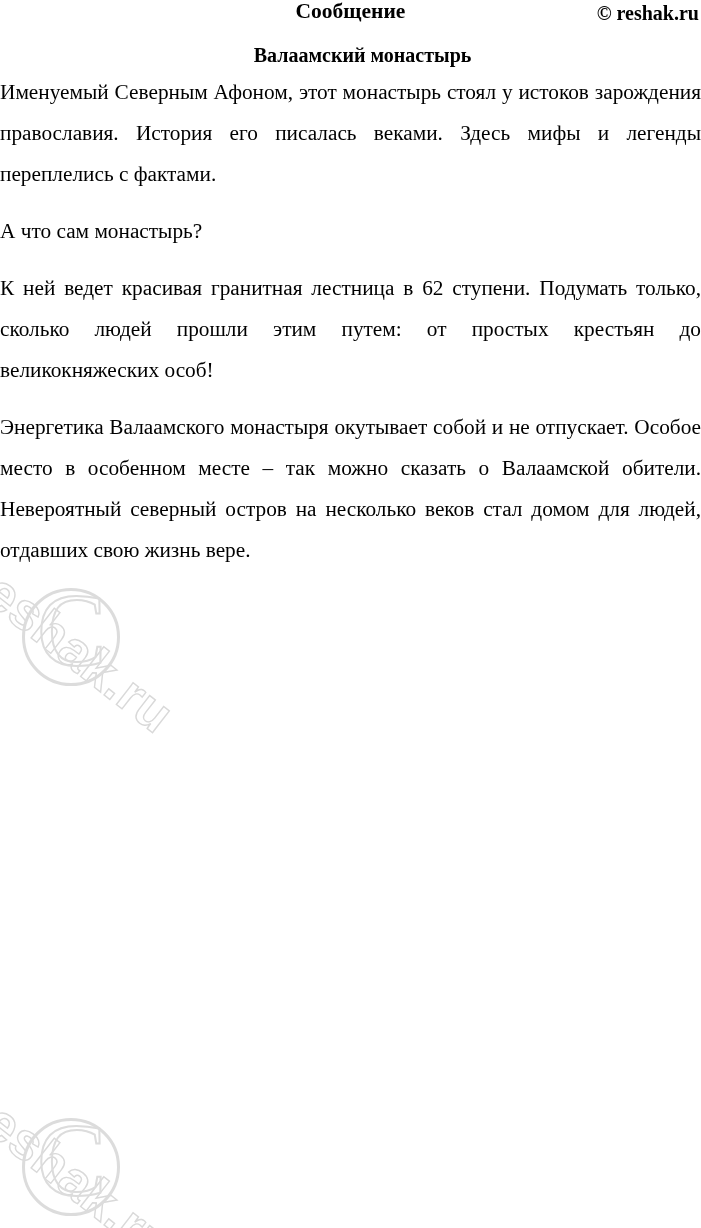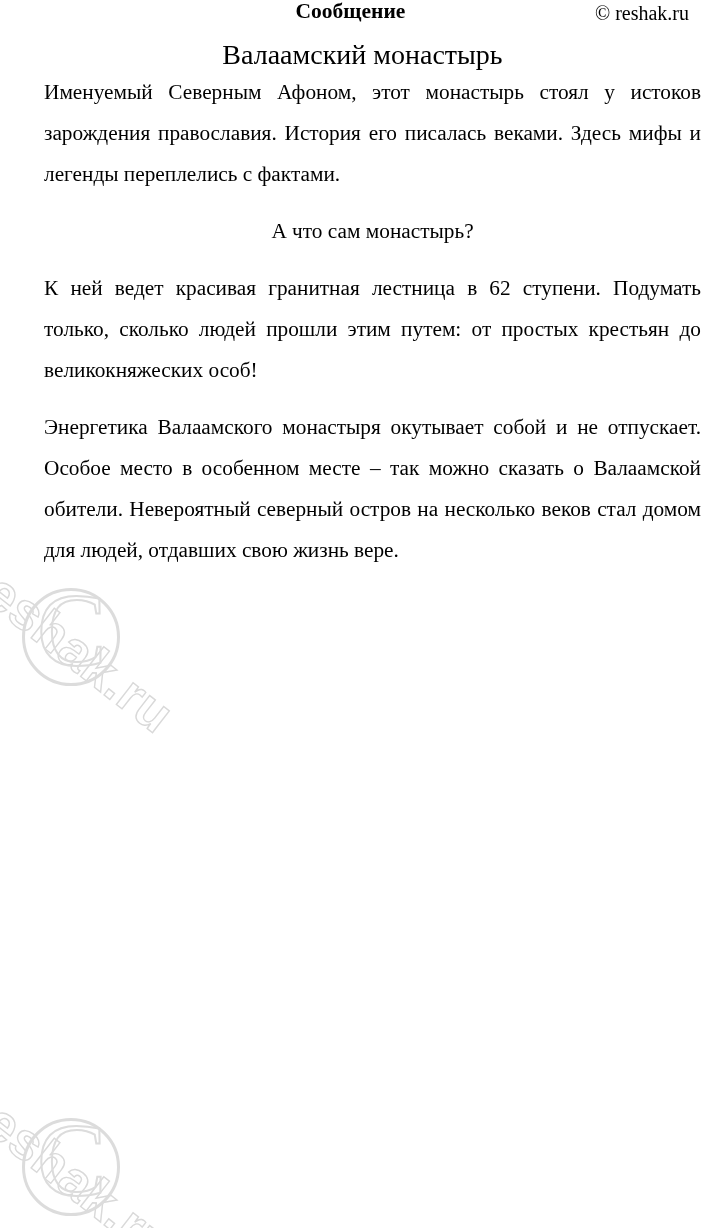--- a/index.html
+++ b/index.html
@@ -83,50 +83,49 @@
     position: absolute;
     left: 0; right: 0;
     top: -2px;
     text-align: center;
     font-size: 21.5px;
     font-weight: 700;
     line-height: 26px;
   }
   .copyright {
     position: absolute;
-    right: 12px;
+    right: 2px;
     top: 0px;
     font-size: 20px;
     line-height: 26px;
-    font-weight: 400;
+    font-weight: 700;
     white-space: nowrap;
   }
   .title-sub {
     position: absolute;
     left: 0; right: 0;
     top: 41px;
     text-align: center;
-    font-size: 28px;
-    font-weight: 400;
+    font-size: 20px;
+    font-weight: 700;
     line-height: 28px;
     margin-left: 24px;
   }
 
   p.para {
     margin: 0 0 16px 0;
     font-size: 21.3px;
     line-height: 41px;
     text-align: justify;
     text-justify: inter-word;
     -webkit-hyphens: none;
     hyphens: none;
-    padding-left: 44px;
   }
   p.para.last { margin-bottom: 0; }
-  p.para.single { text-align: center; }
+  p.para.single { text-align: left; }
 </style>
 </head>
 <body>
 
 <div class="page">
 
   <div class="watermark-layer">
     <div class="wm wm-text wm1">reshak.ru</div>
     <div class="wm-ring wm1-ring"></div>
     <div class="wm-c wm1-c">C</div>

